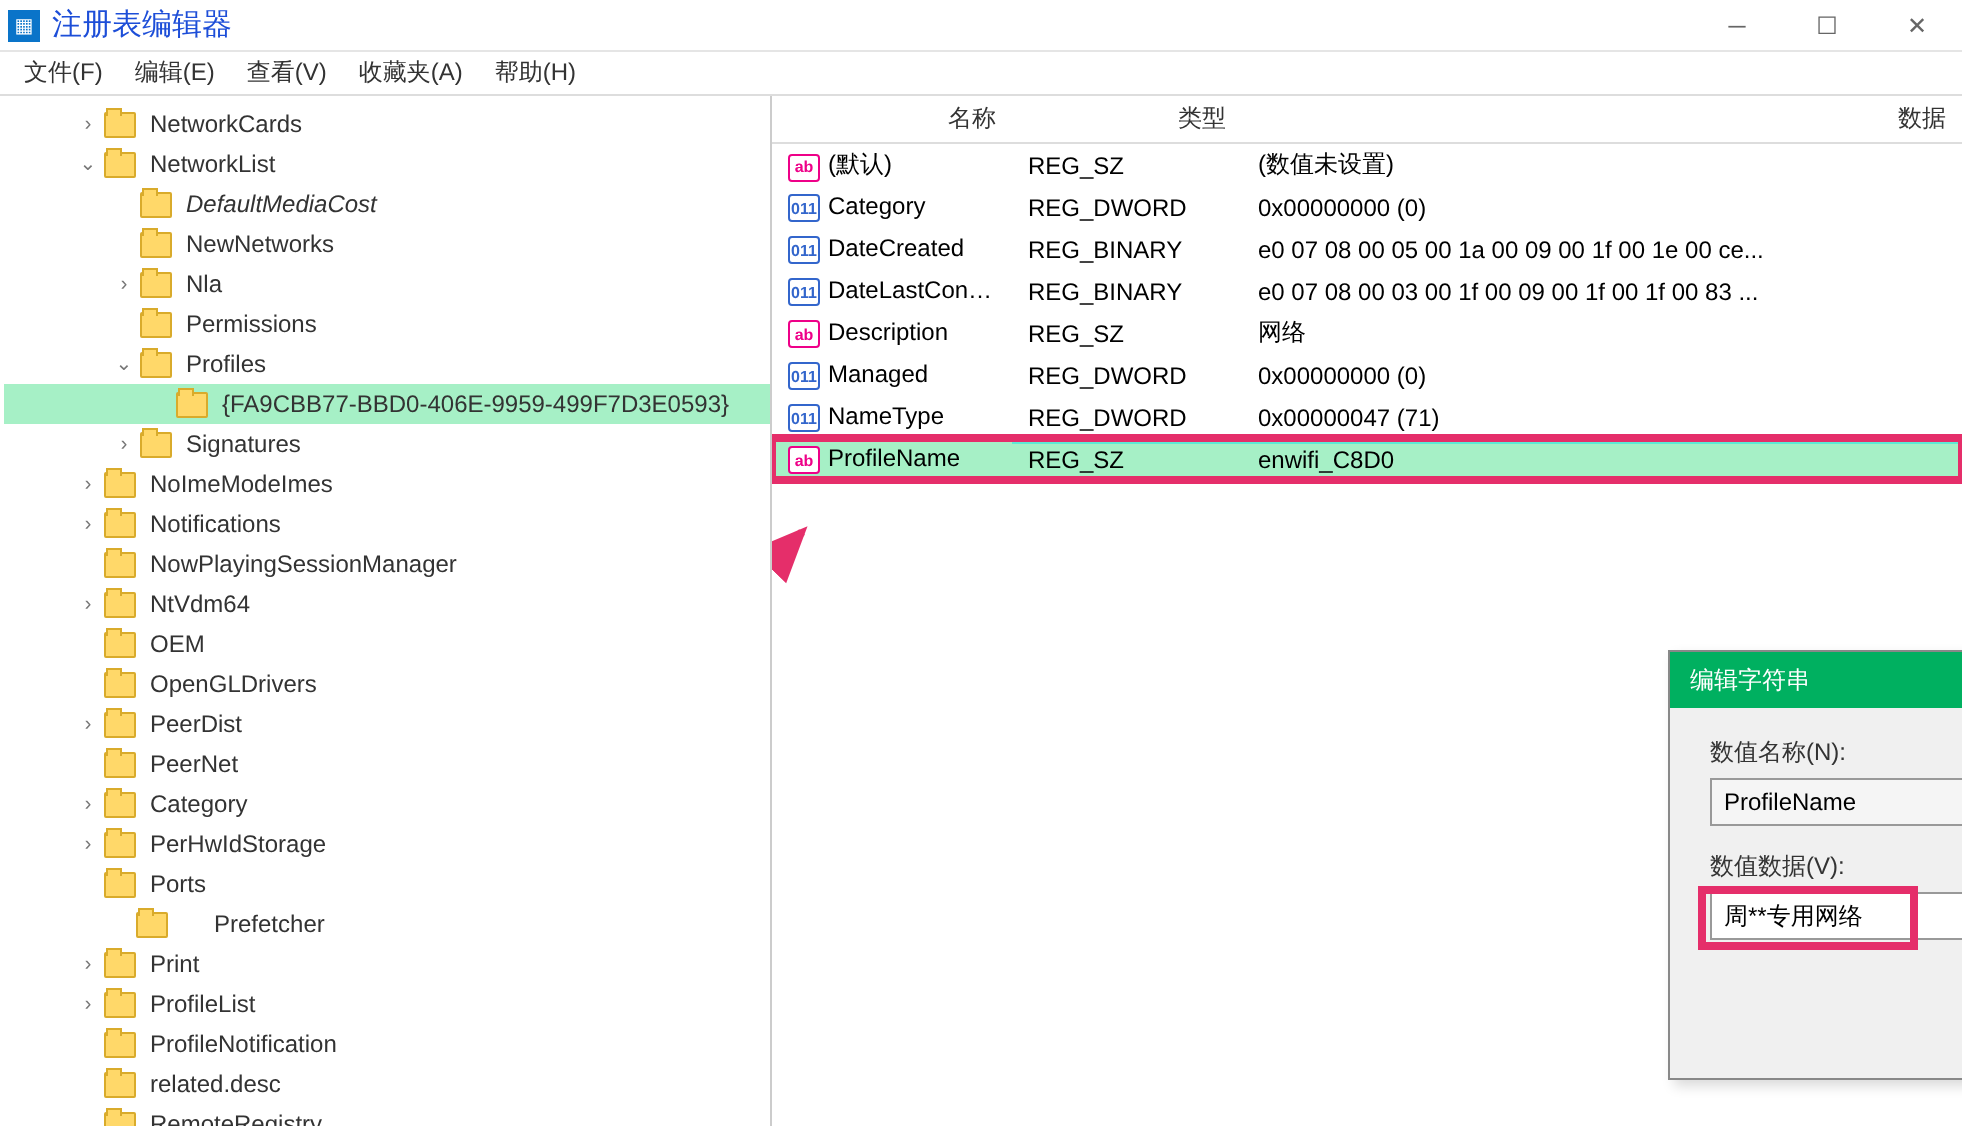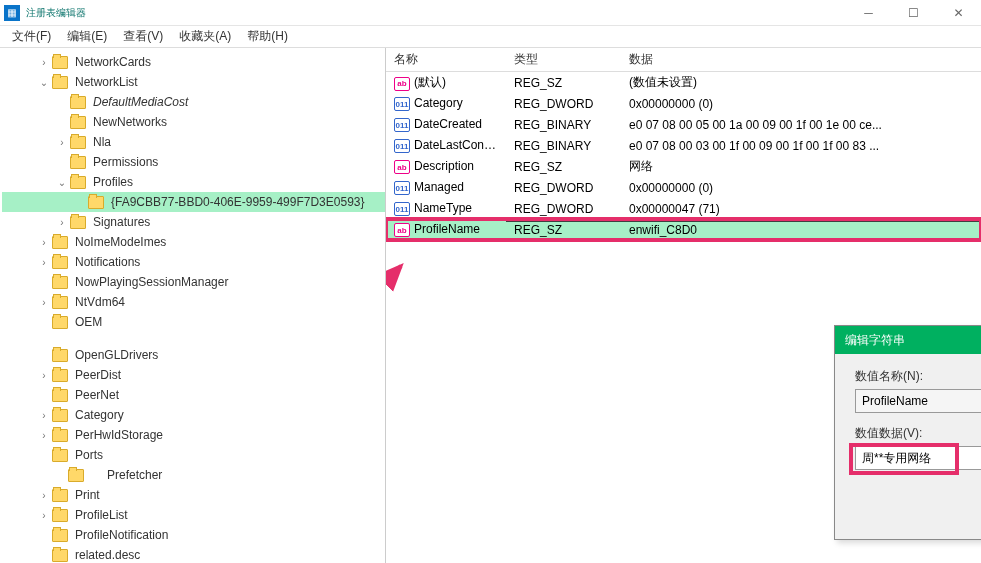--- a/index.html
+++ b/index.html
@@ -2,21 +2,21 @@
 <html><head>
 <meta charset="utf-8">
 <style>
 * { margin: 0; padding: 0; box-sizing: border-box; font-family: "Microsoft YaHei", "Segoe UI", sans-serif; font-size: 12px; }
 body { width: 981px; height: 563px; background: #fff; overflow: hidden; position: relative; }
 
 
 .titlebar { height: 26px; display: flex; align-items: center; padding-left: 4px; border-bottom: 1px solid #e5e5e5; background: #fff; }
 .titlebar .app-icon { width: 16px; height: 16px; background: #0a74c9; margin-right: 6px; display: inline-flex; align-items: center; justify-content: center; }
 .titlebar .app-icon::after { content: "▦"; color: #fff; font-size: 10px; }
-.titlebar .title-text { color: #0f766e; font-size: 10px; }
+.titlebar .title-text { color: #1d4ed8; font-size: 15px; }
 .titlebar .win-controls { margin-left: auto; display: flex; }
 .titlebar .win-btn { width: 45px; height: 26px; display: flex; align-items: center; justify-content: center; color: #666; }
 
 
 .menubar { height: 22px; display: flex; align-items: center; padding-left: 4px; background: #fff; border-bottom: 1px solid #ddd; }
 .menubar span { padding: 2px 8px; color: #333; }
 
 
 .main { display: flex; height: calc(100% - 48px); }
 .tree-pane { width: 386px; border-right: 1px solid #ccc; overflow: hidden; padding-top: 4px; background: #fff; }
@@ -27,33 +27,33 @@
 .tree-row { display: flex; align-items: center; height: 20px; white-space: nowrap; color: #333; }
 .tree-row .exp { width: 12px; text-align: center; color: #777; font-size: 10px; margin-right: 2px; }
 .tree-row .folder { width: 16px; height: 13px; background: #ffd869; border: 1px solid #d9ab2b; border-radius: 1px; margin-right: 4px; position: relative; }
 .tree-row .folder::before { content: ""; position: absolute; top: -3px; left: 0; width: 6px; height: 3px; background: #ffd869; border: 1px solid #d9ab2b; border-bottom: none; }
 .tree-row.selected { background: #a6f0c6; }
 .tree-row .label { padding: 1px 3px; }
 .tree-row.selected .label { background: #a6f0c6; }
 
 
 .list-header { display: flex; height: 24px; align-items: center; border-bottom: 1px solid #ddd; background: #fff; }
-.list-header > div { padding: 4px 8px; color: #333; }
+.list-header > div { padding: 4px 8px; color: #333; text-align: right; }
 .col-name { width: 120px; }
 .col-type { width: 115px; }
 .col-data { flex: 1; }
 
 
 .list-body { }
 .list-row { display: flex; height: 21px; align-items: center; }
 .list-row > div { padding: 1px 8px; white-space: nowrap; overflow: hidden; text-overflow: ellipsis; }
 .list-row .val-icon { width: 16px; height: 14px; margin-right: 4px; display: inline-flex; align-items: center; justify-content: center; border-radius: 2px; font-size: 8px; font-weight: bold; }
 .val-icon.sz { background: #fff; border: 1px solid #e08; color: #e08; }
 .val-icon.bin { background: #fff; border: 1px solid #36c; color: #36c; }
-.list-row.hl-row { outline: 4px solid #e52e6a; outline-offset: -2px; background: #404040; }
+.list-row.hl-row { outline: 4px solid #e52e6a; outline-offset: -2px; background: #5eead4; }
 .list-row.hl-row .col-name,.list-row.hl-row .col-type,.list-row.hl-row .col-data { background: #a6f0c6; }
 
 
 .arrow { position: absolute; left: -35px; top: 210px; pointer-events:none; }
 
 
 .dialog { position: absolute; left: 448px; top: 277px; width: 512px; height: 215px; background: #f0f0f0; border: 1px solid #888; box-shadow: 3px 3px 6px rgba(0,0,0,0.15); }
 .dialog .dlg-title { height: 28px; background: #00b060; color: #fff; display: flex; align-items: center; padding-left: 10px; position: relative; }
 .dialog .dlg-body { padding: 14px 20px; }
 .dialog .fld-label { color: #333; margin-bottom: 4px; }
@@ -151,21 +151,21 @@
         <div class="tree-row" style="padding-left: 36px;">
           <span class="exp">›</span>
           <span class="folder"></span>
           <span class="label">NtVdm64</span>
         </div>
         <div class="tree-row" style="padding-left: 36px;">
           <span class="exp"></span>
           <span class="folder"></span>
           <span class="label">OEM</span>
         </div>
-        <div class="tree-row" style="padding-left: 36px; margin-top: 13px;">
+        <div class="tree-row" style="padding-left: 36px;">
           <span class="exp"></span>
           <span class="folder"></span>
           <span class="label">OpenGLDrivers</span>
         </div>
         <div class="tree-row" style="padding-left: 36px;">
           <span class="exp">›</span>
           <span class="folder"></span>
           <span class="label">PeerDist</span>
         </div>
         <div class="tree-row" style="padding-left: 36px;">

